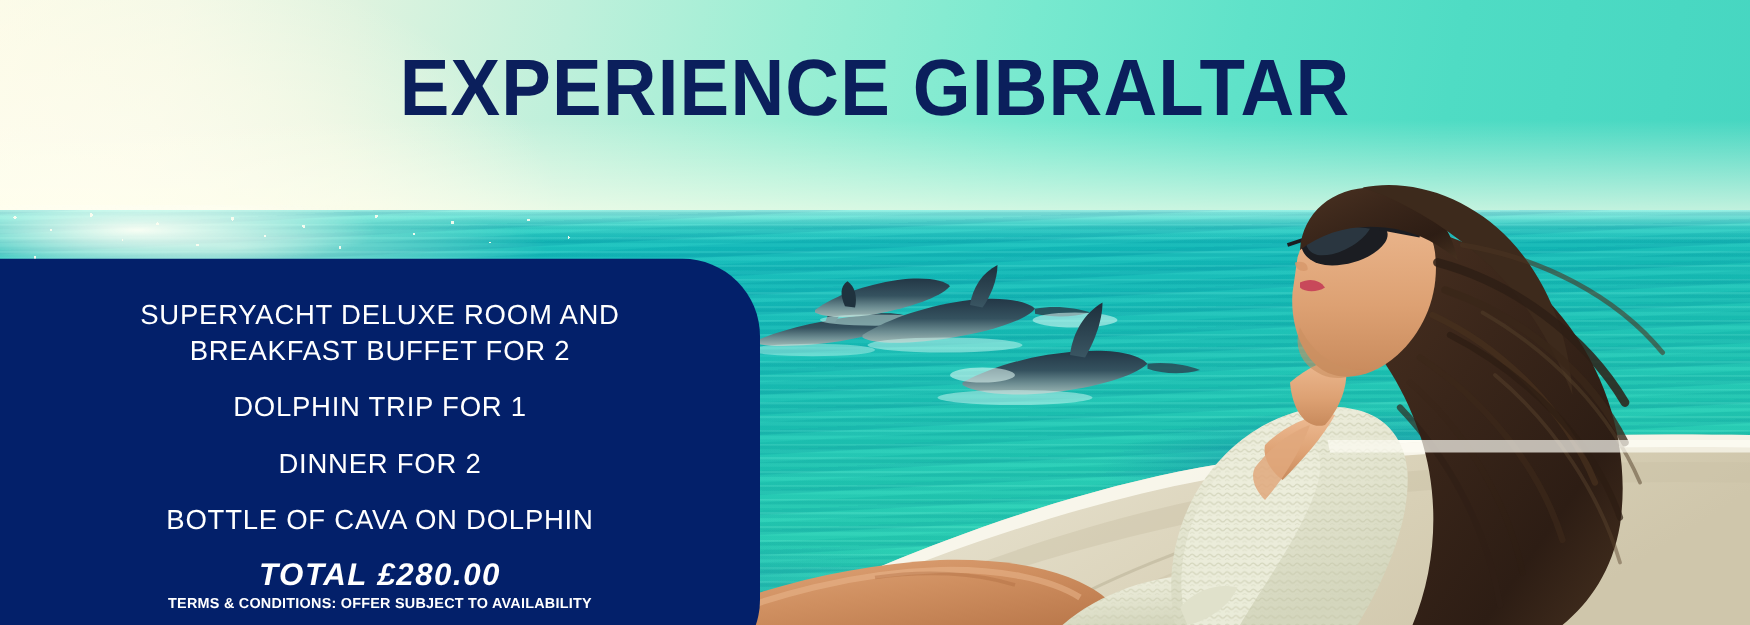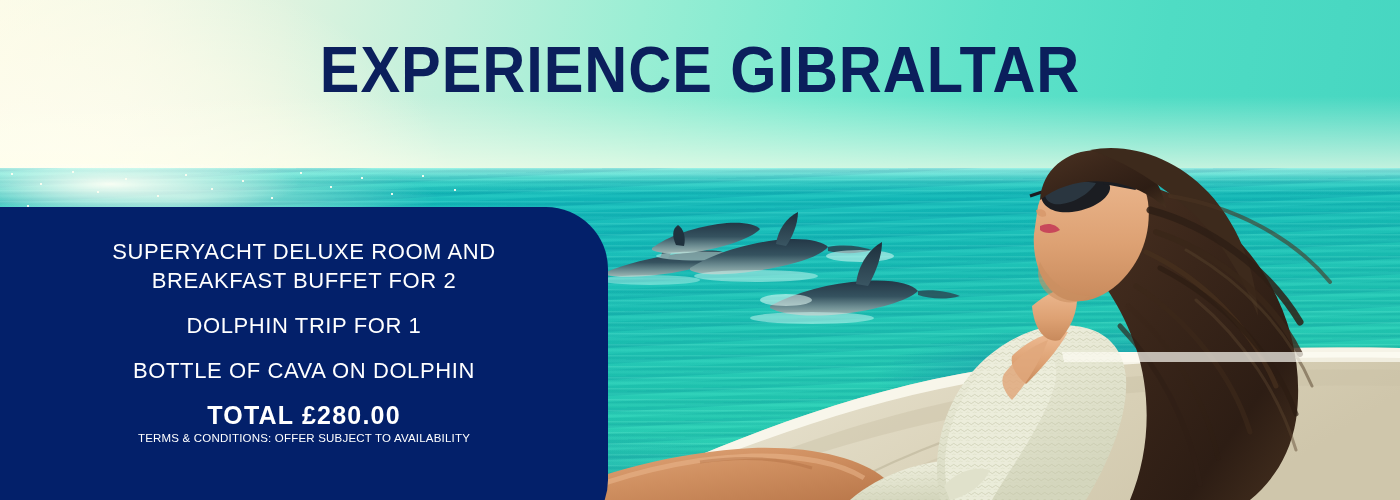--- a/index.html
+++ b/index.html
@@ -166,25 +166,26 @@
     white-space:normal;
   }
   .offer-line.two-line{margin-bottom:16px;}
   .offer-total{
     font-size:25px;
     line-height:28px;
     font-weight:bold;
     letter-spacing:1.2px;
     color:#fff;
     margin:4px 0 2px 0;
+    font-style:italic;
   }
   .offer-terms{
     font-size:11.5px;
     line-height:15px;
-    font-weight:normal;
+    font-weight:bold;
     letter-spacing:.2px;
     color:#fff;
     margin:2px 0 0 0;
   }
 
   
   .scene{position:absolute;left:0;top:0;width:1400px;height:500px;}
 </style>
 </head>
 <body>
@@ -365,18 +366,19 @@
 
       <path d="M1062 352 L1400 352 L1400 362 L1064 362 Z" fill="#fdfcf4" opacity=".7"></path>
     </g>
   </svg>
 
   <div class="title">EXPERIENCE GIBRALTAR</div>
 
   <div class="panel">
     <p class="offer-line two-line">SUPERYACHT DELUXE ROOM AND BREAKFAST BUFFET FOR 2</p>
     <p class="offer-line">DOLPHIN TRIP FOR 1</p>
+    <p class="offer-line">DINNER FOR 2</p>
     <p class="offer-line">BOTTLE OF CAVA ON DOLPHIN</p>
     <p class="offer-total">TOTAL £280.00</p>
     <p class="offer-terms">TERMS &amp; CONDITIONS: OFFER SUBJECT TO AVAILABILITY</p>
   </div>
 
 </div>
 
 </body></html>

